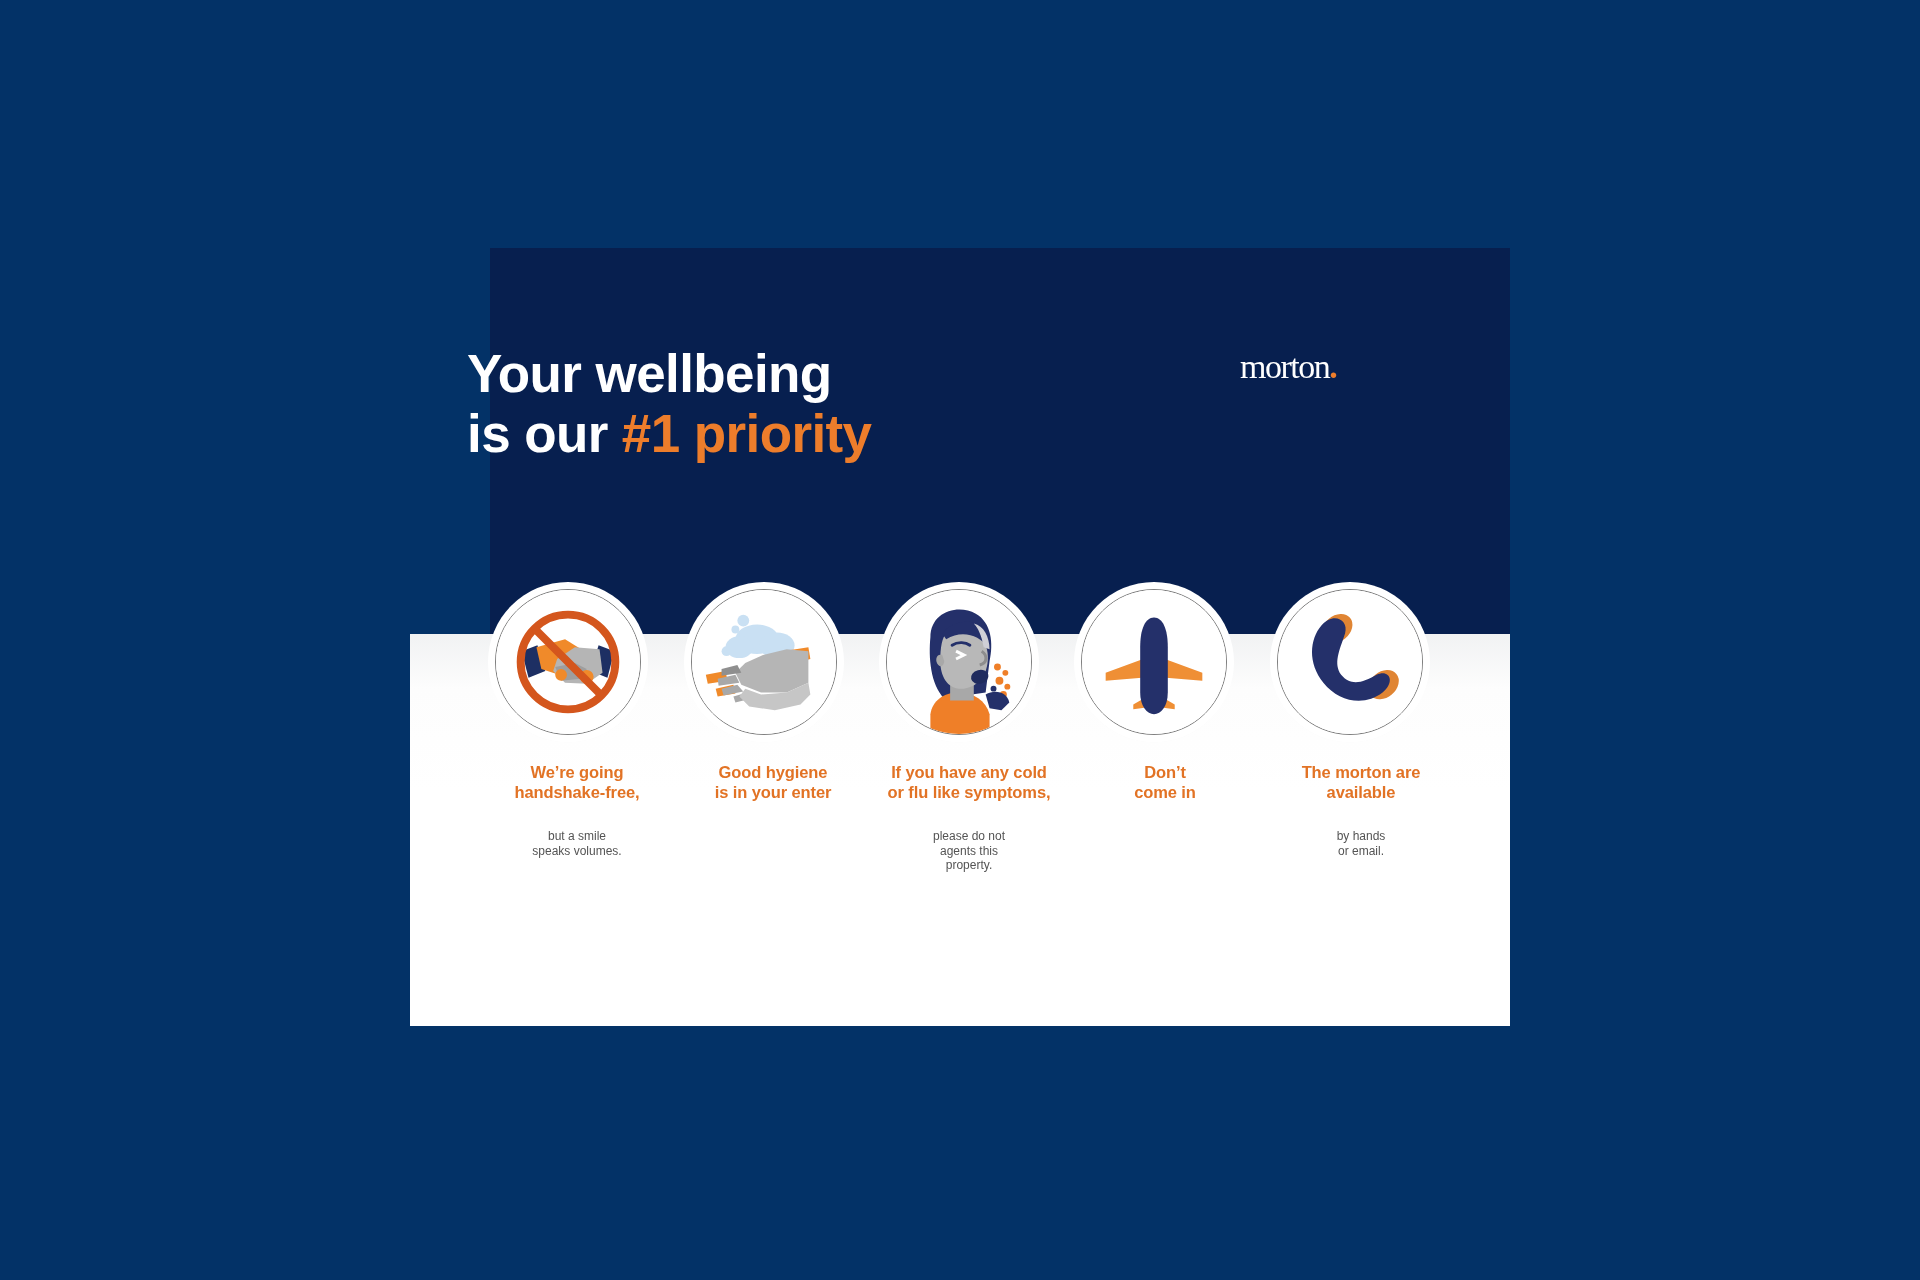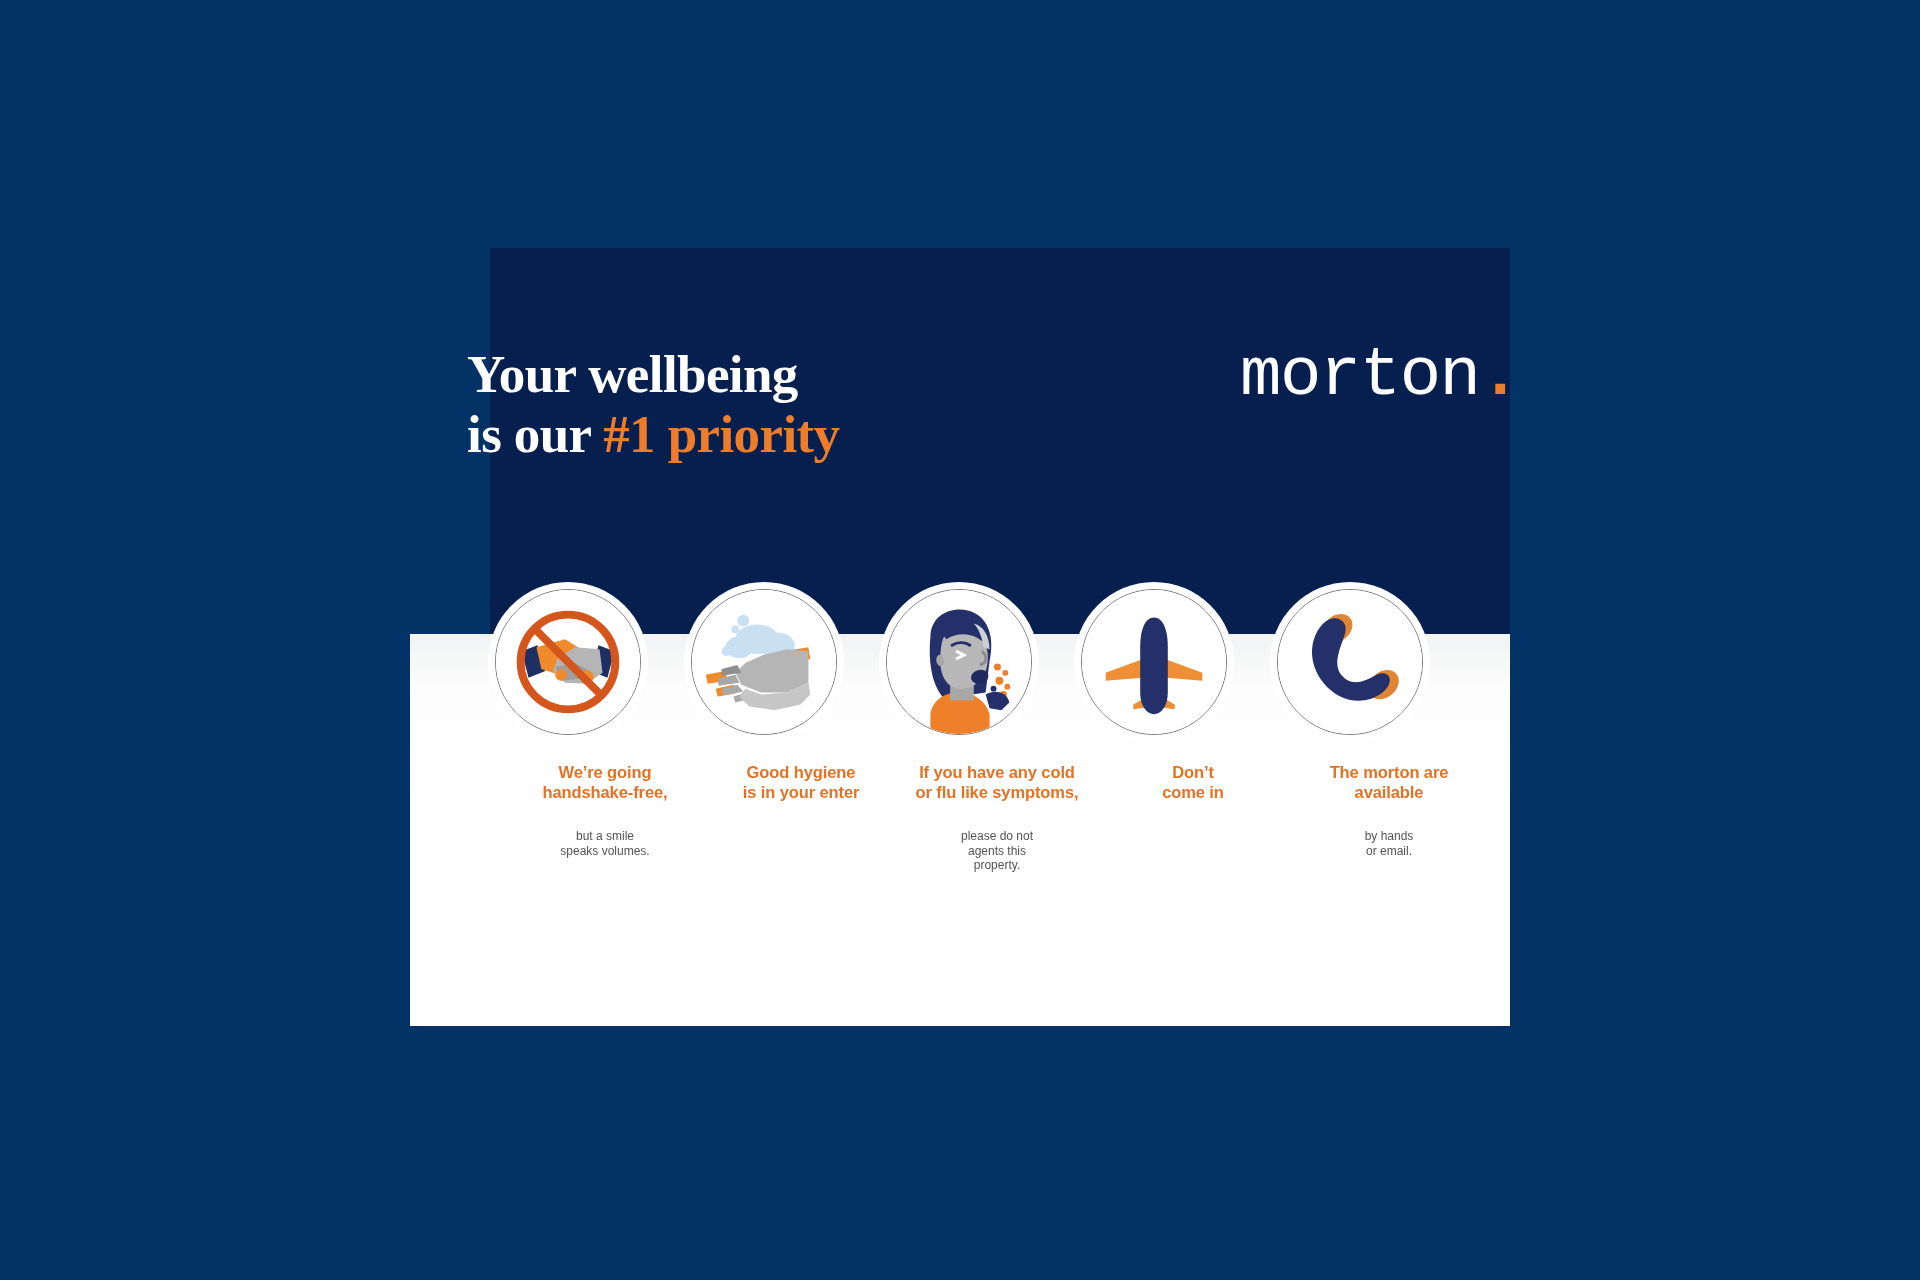--- a/index.html
+++ b/index.html
@@ -49,35 +49,35 @@
   .headline {
     position: absolute;
     left: 467px;
     top: 344px;
     width: 560px;
     font-size: 53px;
     font-weight: bold;
     line-height: 1.14;
     letter-spacing: -0.6px;
     color: #ffffff;
-    font-family: Liberation Serif, serif;
+    font-family: Liberation Sans, sans-serif;
   }
   .headline .accent { color: #ed7d2b; margin-top: 24px; }
 
   
   .logo {
     position: absolute;
     left: 1240px;
-    top: 342px;
-    font-size: 69px;
+    top: 350px;
+    font-size: 34px;
     line-height: 1;
     font-weight: 500;
     color: #ffffff;
     letter-spacing: -1.5px;
-    font-family: Liberation Mono, monospace;
+    font-family: Liberation Serif, serif;
   }
   .logo .dot {
     color: #ed7d2b;
     font-weight: 700;
   }
 
   
   .circles { position: absolute; left: 0; top: 0; width: 1920px; height: 1280px; }
 
   .circle-wrap {
@@ -99,21 +99,21 @@
 
   .c1 { left: 495px; }
   .c2 { left: 691px; }
   .c3 { left: 886px; }
   .c4 { left: 1081px; }
   .c5 { left: 1277px; }
 
   
   .captions {
     position: absolute;
-    left: 422px;
+    left: 394px;
     top: 762px;
     width: 1100px;
     height: 250px;
     display: flex;
     align-items: flex-start;
   }
   .col {
     width: 196px;
     text-align: center;
     flex: 0 0 196px;

